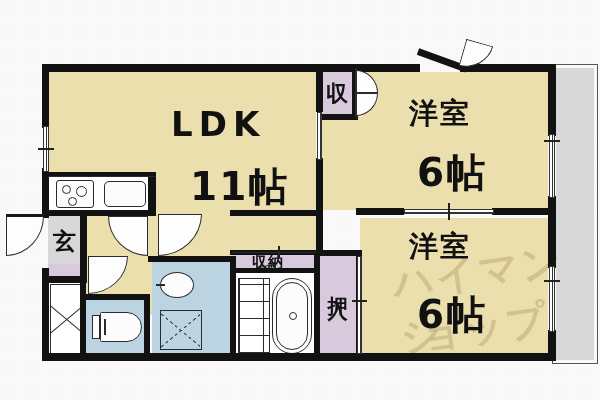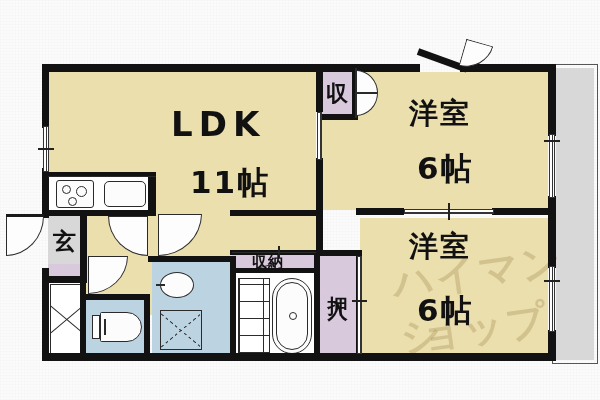--- a/index.html
+++ b/index.html
@@ -53,21 +53,21 @@
   
   .label {
     position: absolute;
     color: #111;
     font-weight: bold;
     white-space: nowrap;
     line-height: 1;
     user-select: none;
   }
   .label-ldk { font-size: 34px; letter-spacing: 6px; }
-  .label-jo  { font-size: 31px; letter-spacing: 2px; }
+  .label-jo  { font-size: 39px; letter-spacing: 2px; }
   .label-room{ font-size: 29px; letter-spacing: 2px; }
   .label-sm  { font-size: 19px; letter-spacing: 1px; }
   .label-xs  { font-size: 15px; letter-spacing: 1px; }
   .label-vert{
     writing-mode: vertical-rl;
     text-orientation: upright;
     font-size: 20px;
     letter-spacing: 3px;
   }
 

